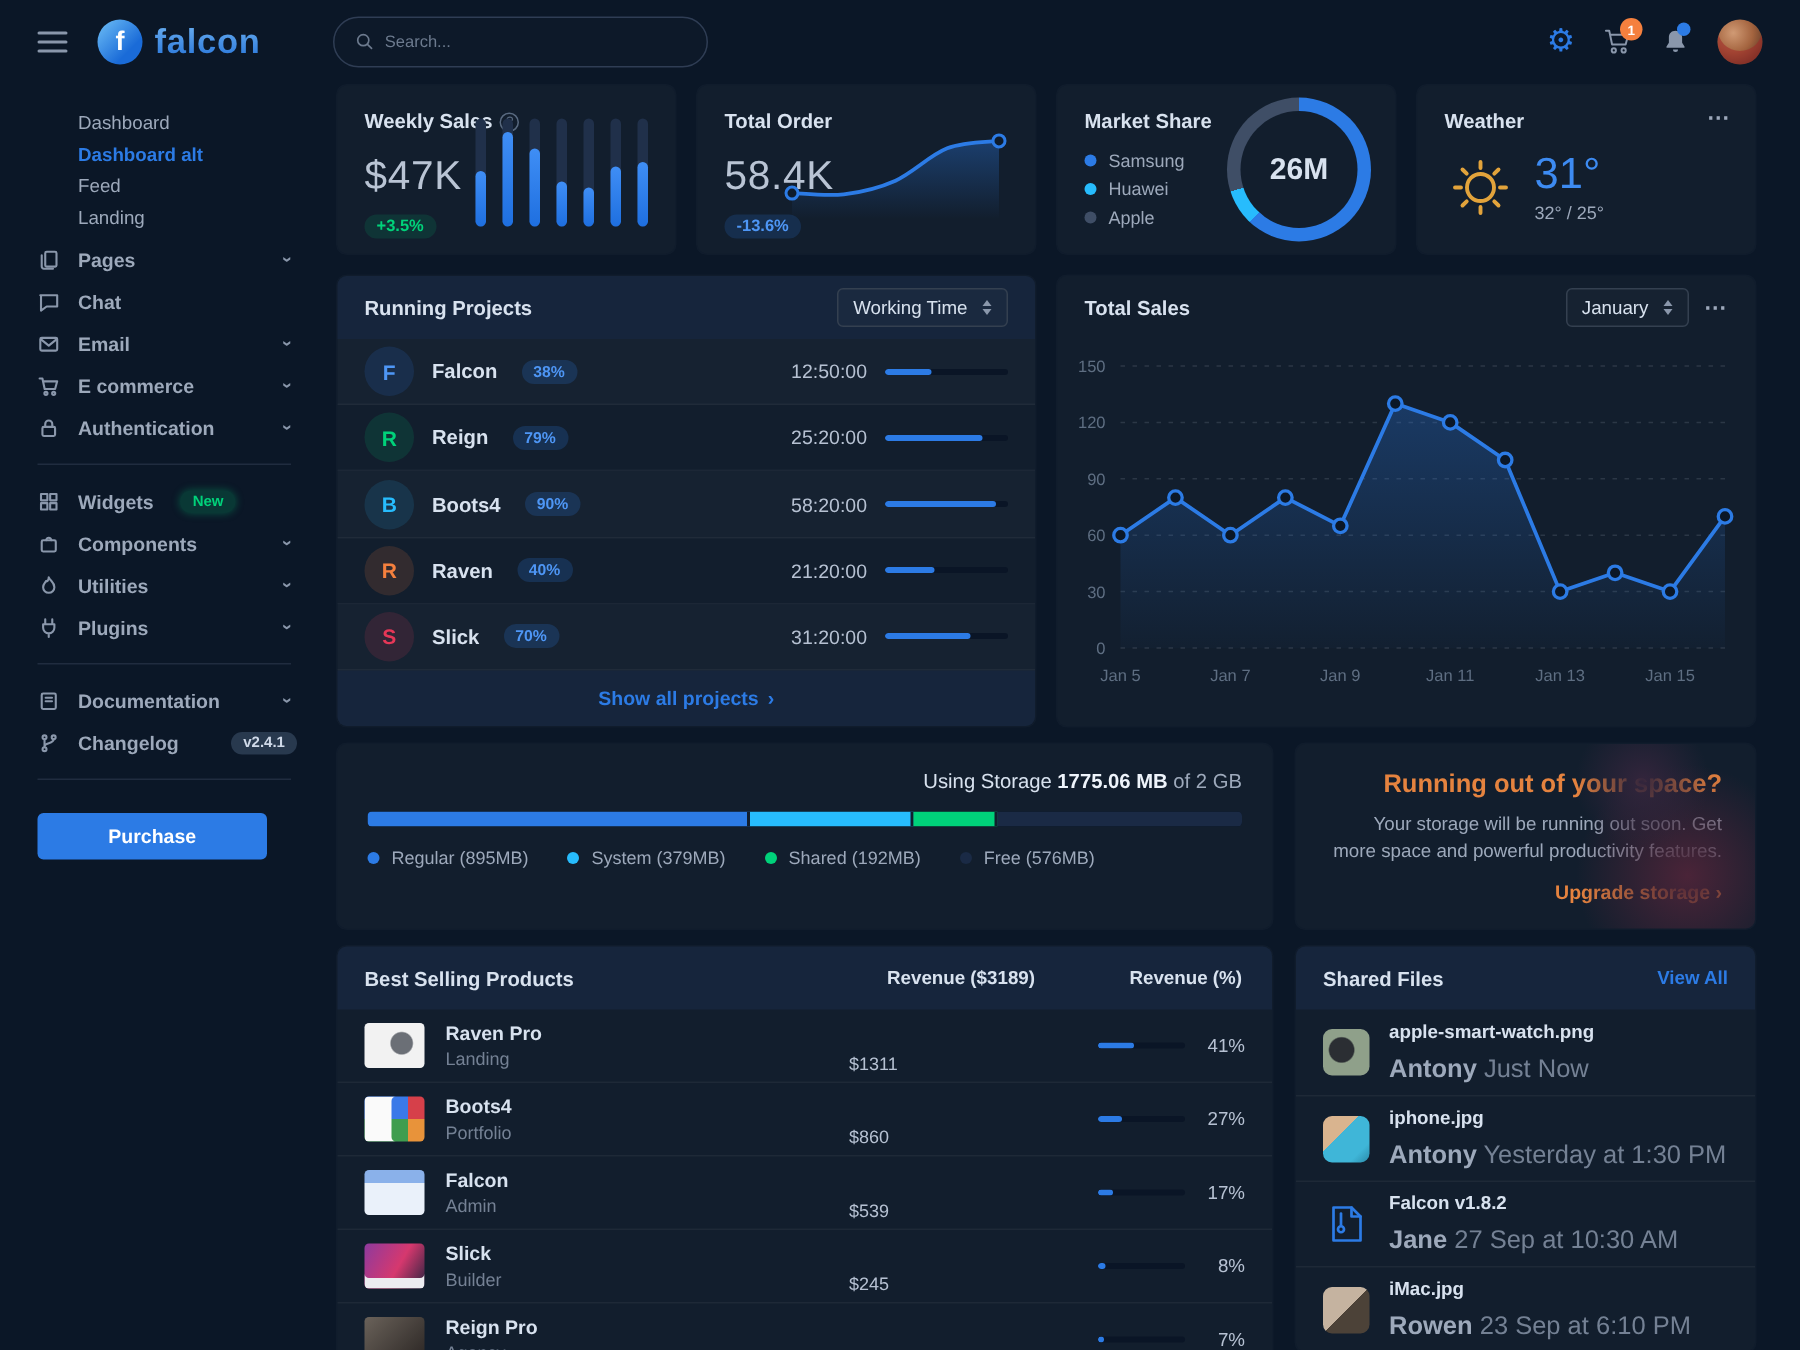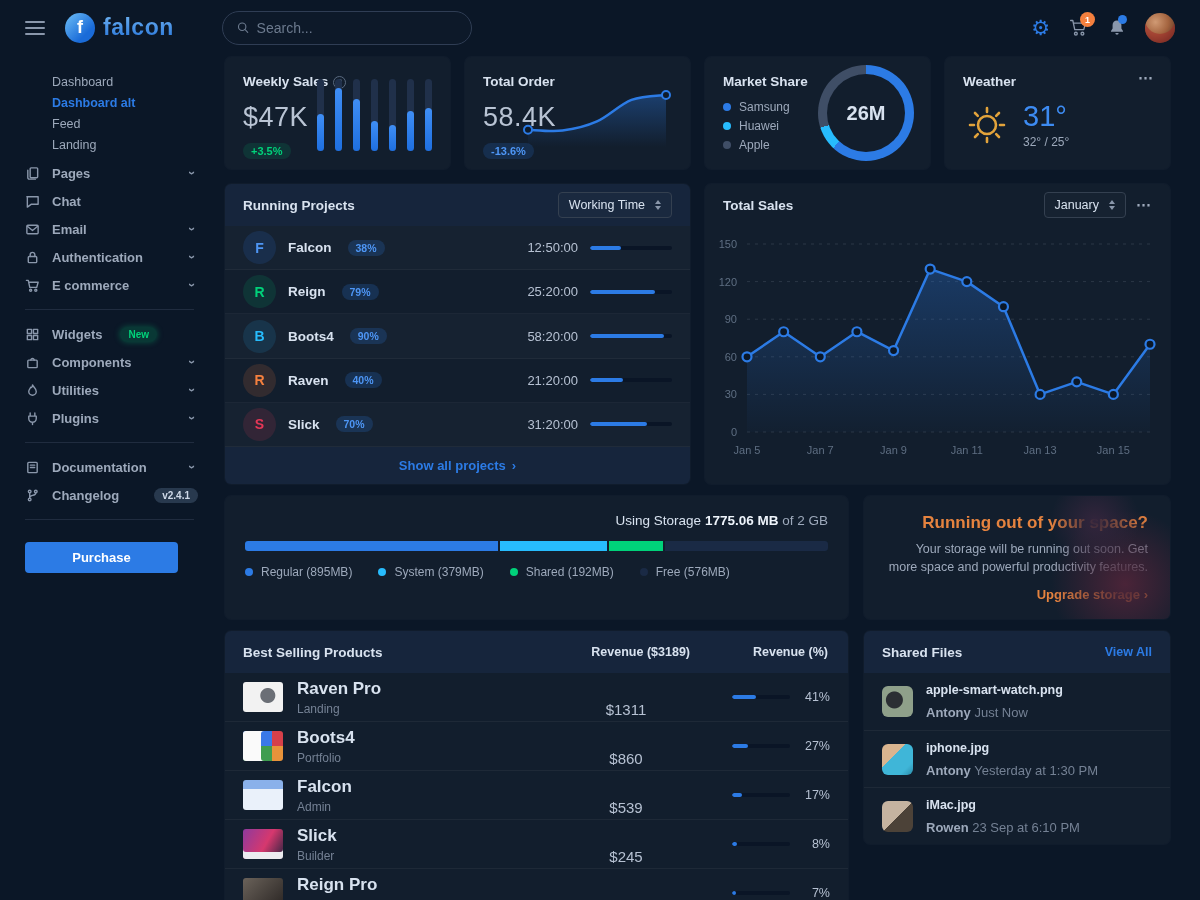--- a/index.html
+++ b/index.html
@@ -7,21 +7,21 @@
   body { background:#0b1727; font-family:"Liberation Sans", sans-serif; color:#9da9bb; }
 
   
   .navbar { height:55px; display:flex; align-items:center; padding:0 25px; }
   .hamburger { width:20px; display:flex; flex-direction:column; gap:4px; cursor:pointer; }
   .hamburger span { height:2px; background:#8a97ab; border-radius:1px; }
   .brand { display:flex; align-items:center; gap:8px; margin-left:20px; }
   .brand-mark { width:30px; height:30px; border-radius:50%; background:linear-gradient(135deg,#6fc0f7 0%,#1a6bd8 70%); display:flex; align-items:center; justify-content:center; color:#fff; font-weight:bold; font-size:18px; }
   .brand-text { font-size:23px; font-weight:bold; background:linear-gradient(180deg,#6fb3f2,#2472d8); -webkit-background-clip:text; background-clip:text; color:transparent; letter-spacing:.5px; }
   .search-box { margin-left:48px; width:250px; height:34px; border:1px solid #2f3d54; border-radius:17px; display:flex; align-items:center; gap:8px; padding:0 14px; background:rgba(255,255,255,0.01); }
-  .search-box input { background:transparent; border:none; outline:none; color:#d8e2ef; font-size:14px; width:100%; font-family:"Liberation Sans",sans-serif; }
+  .search-box input { background:transparent; border:none; outline:none; color:#d8e2ef; font-size:11px; width:100%; font-family:"Liberation Sans",sans-serif; }
   .search-box input::placeholder { color:#6c7a8e; }
   .nav-icons { margin-left:auto; display:flex; align-items:center; gap:18px; }
   .icon-btn { position:relative; cursor:pointer; display:flex; align-items:center; }
   .badge-dot { position:absolute; top:-5px; right:-6px; width:15px; height:15px; border-radius:50%; background:#f5803e; color:#fff; font-size:9px; font-weight:bold; display:flex; align-items:center; justify-content:center; }
   .bell-dot { position:absolute; top:-3px; right:0; width:9px; height:9px; border-radius:50%; background:#2c7be5; }
   .avatar { width:30px; height:30px; border-radius:50%; background:radial-gradient(circle at 35% 30%, #d09a74 0%, #a4643f 45%, #5d3826 80%); box-shadow:inset 0 -9px 0 rgba(160,40,40,.55); }
 
   
   .sidebar { position:absolute; left:0; top:55px; width:212px; padding:14px 18px 0 25px; }
   .side-item { display:flex; align-items:center; gap:12px; height:28px; font-size:13px; font-weight:bold; color:#9da9bb; cursor:pointer; }
@@ -134,39 +134,39 @@
   .col-rev { width:120px; text-align:right; }
   .col-pct { width:130px; text-align:right; padding-right:2px; }
   .prod-row { height:49px; display:flex; align-items:center; gap:14px; padding:0 18px; border-bottom:1px solid rgba(255,255,255,0.05); }
   .thumb { width:40px; height:30px; border-radius:3px; flex:none; }
   .thumb-raven { background:radial-gradient(circle at 62% 45%, #6b6f76 0 7px, #f2f2f2 8px); }
   .thumb-boots4 { background:conic-gradient(from 0deg at 73% 50%, #d6404a 0 25%, #e8933a 25% 50%, #3f9d4f 50% 75%, #3a79e8 75% 100%); box-shadow:inset 18px 0 0 #fafafa; }
   .thumb-falcon { background:linear-gradient(180deg,#8ab1ea 0 30%, #eaf1fa 30% 100%); }
   .thumb-slick { background:linear-gradient(120deg,#8e3a9e,#d6386e 55%,#2b2440); box-shadow:inset 0 -7px 0 #ececf0; }
   .thumb-reign { background:linear-gradient(135deg,#6a625a,#2a2523); }
   .prod-info { flex:1; }
-  .prod-name { font-size:17px; font-weight:bold; color:#d8e2ef; cursor:pointer; }
+  .prod-name { font-size:13px; font-weight:bold; color:#d8e2ef; cursor:pointer; }
   .prod-cat { font-size:12px; color:#748194; margin-top:3px; }
-  .prod-rev { width:120px; text-align:center; font-size:15px; color:#b6c1d2;margin-top:24px; }
+  .prod-rev { width:120px; text-align:left; font-size:12px; color:#b6c1d2;margin-top:24px; }
   .prod-pct-wrap { width:130px; display:flex; align-items:center; justify-content:flex-end; gap:10px; }
   .prod-progress { width:58px; height:4px; border-radius:2px; background:#0a1526; overflow:hidden; }
   .prod-progress > div { height:100%; background:#2c7be5; border-radius:2px; }
   .prod-pct { font-size:12.5px; color:#b6c1d2; width:30px; text-align:right; }
 
   
   .view-all { margin-left:auto; font-size:12.5px; font-weight:bold; color:#2c7be5; cursor:pointer; }
   .file-row { height:57px; display:flex; align-items:center; gap:13px; padding:0 18px; }
   .file-row + .file-row { border-top:1px solid rgba(255,255,255,0.05); }
   .fthumb { width:31px; height:31px; border-radius:6px; flex:none; }
   .fthumb-watch { background:radial-gradient(circle at 40% 45%, #2b2e33 0 8px, #8fa08a 9px); }
   .fthumb-iphone { background:linear-gradient(135deg,#d9b48f 0 38%, #3fb6d8 38% 78%, #2a8aa8); }
   .fthumb-file { display:flex; align-items:center; justify-content:center; }
   .fthumb-imac { background:linear-gradient(135deg,#c5b3a0 0 50%, #4c4238 50%); }
   .file-name { font-size:12.5px; font-weight:bold; color:#d8e2ef; cursor:pointer; }
-  .file-meta { font-size:13px; margin-top:8px; }
+  .file-meta { font-size:17px; margin-top:8px; }
   .file-user { font-weight:bold; color:#9da9bb; }
   .file-time { color:#748194; }
 
   svg.lineicon { fill:none; stroke:currentColor; stroke-width:1.5; stroke-linecap:round; stroke-linejoin:round; }
 </style>
 </head>
 <body>
 
 <div class="navbar">
   <div class="hamburger">
@@ -236,36 +236,36 @@
           <rect x="2" y="3.5" width="12" height="9" rx="1"></rect>
           <path d="M2.5 4.5L8 9l5.5-4.5"></path>
         </svg>
       </span>
     <span>Email</span>
     <span class="caret down">›</span>
   </div>
   <div class="side-item">
     <span class="sicon">
         <svg class="lineicon" viewBox="0 0 16 16">
-          <rect x="3.5" y="7" width="9" height="6.5" rx="1"></rect>
-          <path d="M5.5 7V5a2.5 2.5 0 015 0v2"></path>
-        </svg>
-      </span>
-    <span>Authentication</span>
-    <span class="caret down">›</span>
-  </div>
-  <div class="side-item">
-    <span class="sicon">
-        <svg class="lineicon" viewBox="0 0 16 16">
           <path d="M1.5 2.5h2l1.6 7.5h7.4l1.5-5.5H4"></path>
           <circle cx="6" cy="13" r="1.1"></circle>
           <circle cx="11.5" cy="13" r="1.1"></circle>
         </svg>
       </span>
     <span>E commerce</span>
+    <span class="caret down">›</span>
+  </div>
+  <div class="side-item">
+    <span class="sicon">
+        <svg class="lineicon" viewBox="0 0 16 16">
+          <rect x="3.5" y="7" width="9" height="6.5" rx="1"></rect>
+          <path d="M5.5 7V5a2.5 2.5 0 015 0v2"></path>
+        </svg>
+      </span>
+    <span>Authentication</span>
     <span class="caret down">›</span>
   </div>
   <div class="side-divider"></div>
   <div class="side-item">
     <span class="sicon">
         <svg class="lineicon" viewBox="0 0 16 16">
           <rect x="2.5" y="2.5" width="4.5" height="4.5"></rect>
           <rect x="9" y="2.5" width="4.5" height="4.5"></rect>
           <rect x="2.5" y="9" width="4.5" height="4.5"></rect>
           <rect x="9" y="9" width="4.5" height="4.5"></rect>
@@ -674,20 +674,34 @@
             </div>
         </div>
         <div class="file-row">
           <div class="fthumb fthumb-iphone"></div>
           <div>
               <div class="file-name">iphone.jpg</div>
             <div class="file-meta"><span class="file-user">Antony</span> <span class="file-time">Yesterday at 1:30 PM</span></div>
             </div>
         </div>
         <div class="file-row">
+          <div class="fthumb fthumb-file">
+            <svg class="lineicon" width="22" height="26" viewBox="0 0 22 26" style="color:#2c7be5;stroke-width:1.8">
+                <path d="M2 2h12l6 6v16H2z"></path>
+                <path d="M14 2v6h6"></path>
+                <path d="M7 6v8"></path>
+                <circle cx="7" cy="16.5" r="2"></circle>
+              </svg>
+          </div>
+          <div>
+              <div class="file-name">Falcon v1.8.2</div>
+            <div class="file-meta"><span class="file-user">Jane</span> <span class="file-time">27 Sep at 10:30 AM</span></div>
+            </div>
+        </div>
+        <div class="file-row">
           <div class="fthumb fthumb-imac"></div>
           <div>
               <div class="file-name">iMac.jpg</div>
             <div class="file-meta"><span class="file-user">Rowen</span> <span class="file-time">23 Sep at 6:10 PM</span></div>
             </div>
         </div>
       </div>
     </div>
   </div>
 </div>

